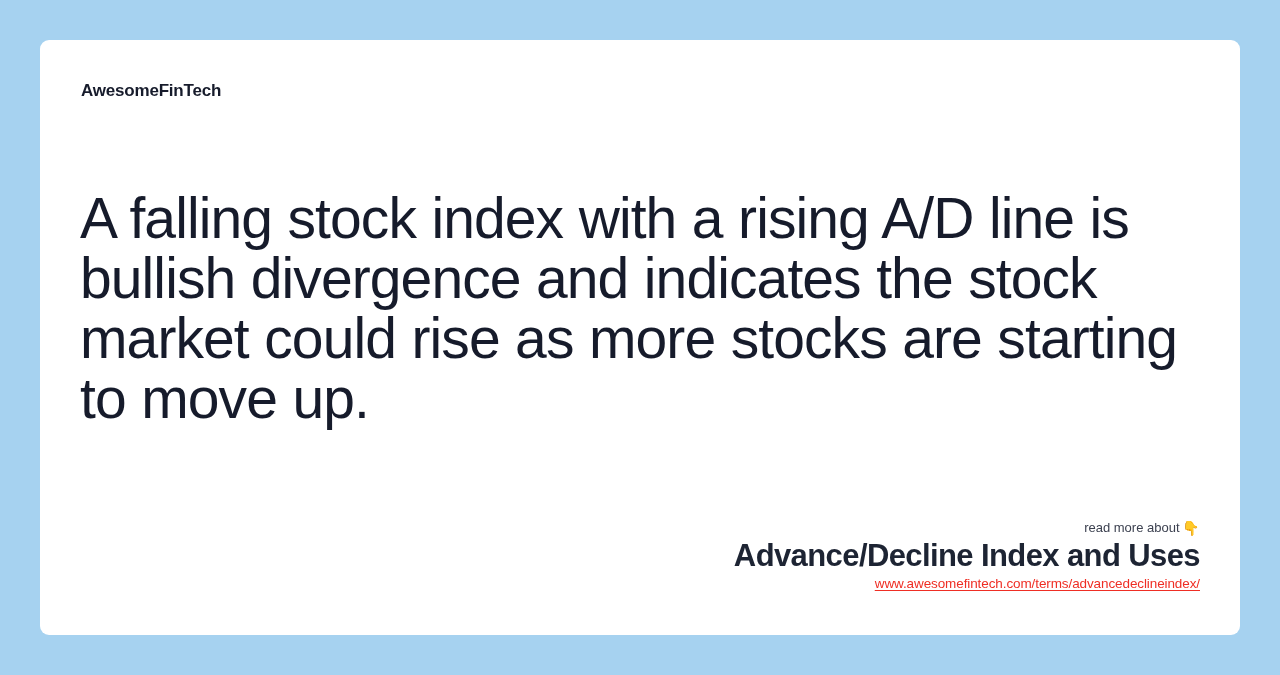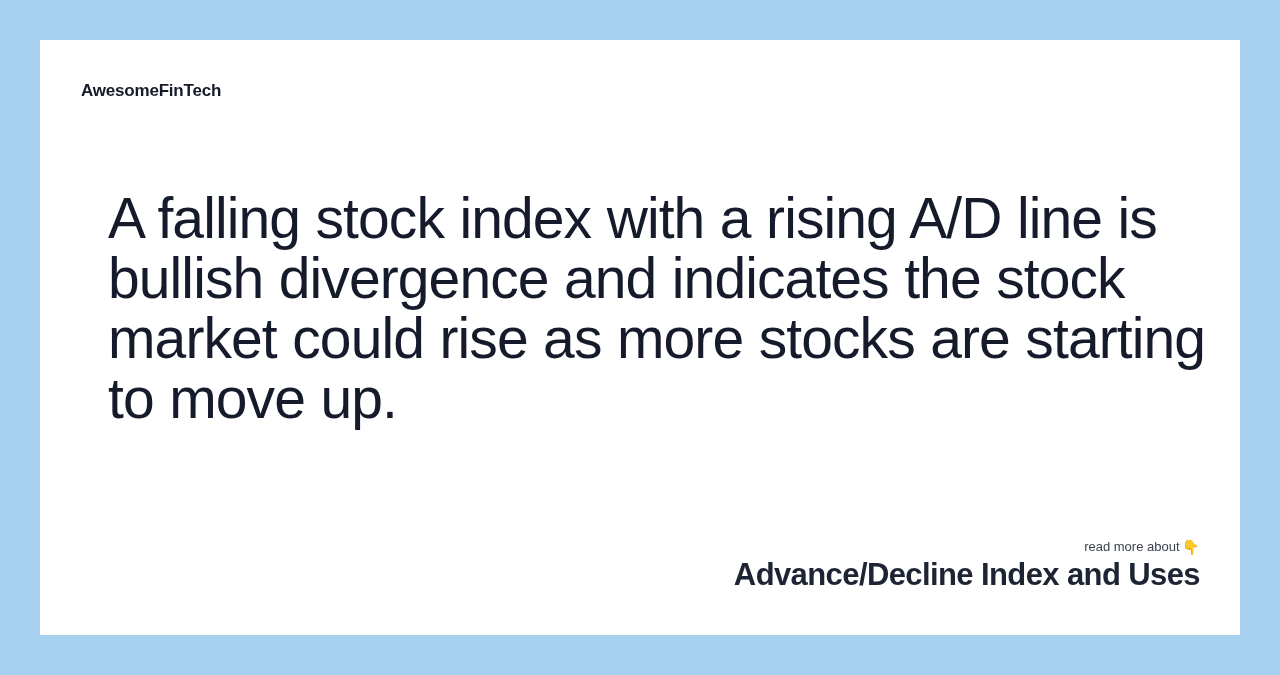--- a/index.html
+++ b/index.html
@@ -23,20 +23,21 @@
   
   .card {
     position: absolute;
     left: 40px;
     top: 40px;
     width: 1200px;
     height: 595px;
     background: #ffffff;
     box-sizing: border-box;
     padding: 0;
+    border-radius: 9px;
   }
 
   
   .brand {
     position: absolute;
     left: 41px;
     top: 42px;
     font-size: 17px;
     font-weight: bold;
     letter-spacing: -0.2px;
@@ -50,21 +51,20 @@
     position: absolute;
     left: 40px;
     top: 148px;
     width: 1120px;
     font-size: 57px;
     line-height: 60px;
     font-weight: 400;
     color: #161b2b;
     letter-spacing: -0.9px;
     word-spacing: 0.5px;
-    margin-left: 28px;
   }
 
   
   .footer {
     position: absolute;
     left: 40px;
     right: 40px;
     bottom: 42px;
     text-align: right;
   }
@@ -124,18 +124,19 @@
     <div class="quote">A falling stock index with a rising A/D line is bullish divergence and indicates the stock market could rise as more stocks are starting to move up.</div>
 
     <div class="footer">
 
       <div class="read-more">
         <span>read more about</span><span class="emoji hand-icon">👇</span>
       </div>
 
       <div class="entry-title">Advance/Decline Index and Uses</div>
 
+      <a class="entry-url" href="#">www.awesomefintech.com/terms/advancedeclineindex/</a>
 
     </div>
 
   </div>
 
 </div>
 
 </body></html>

